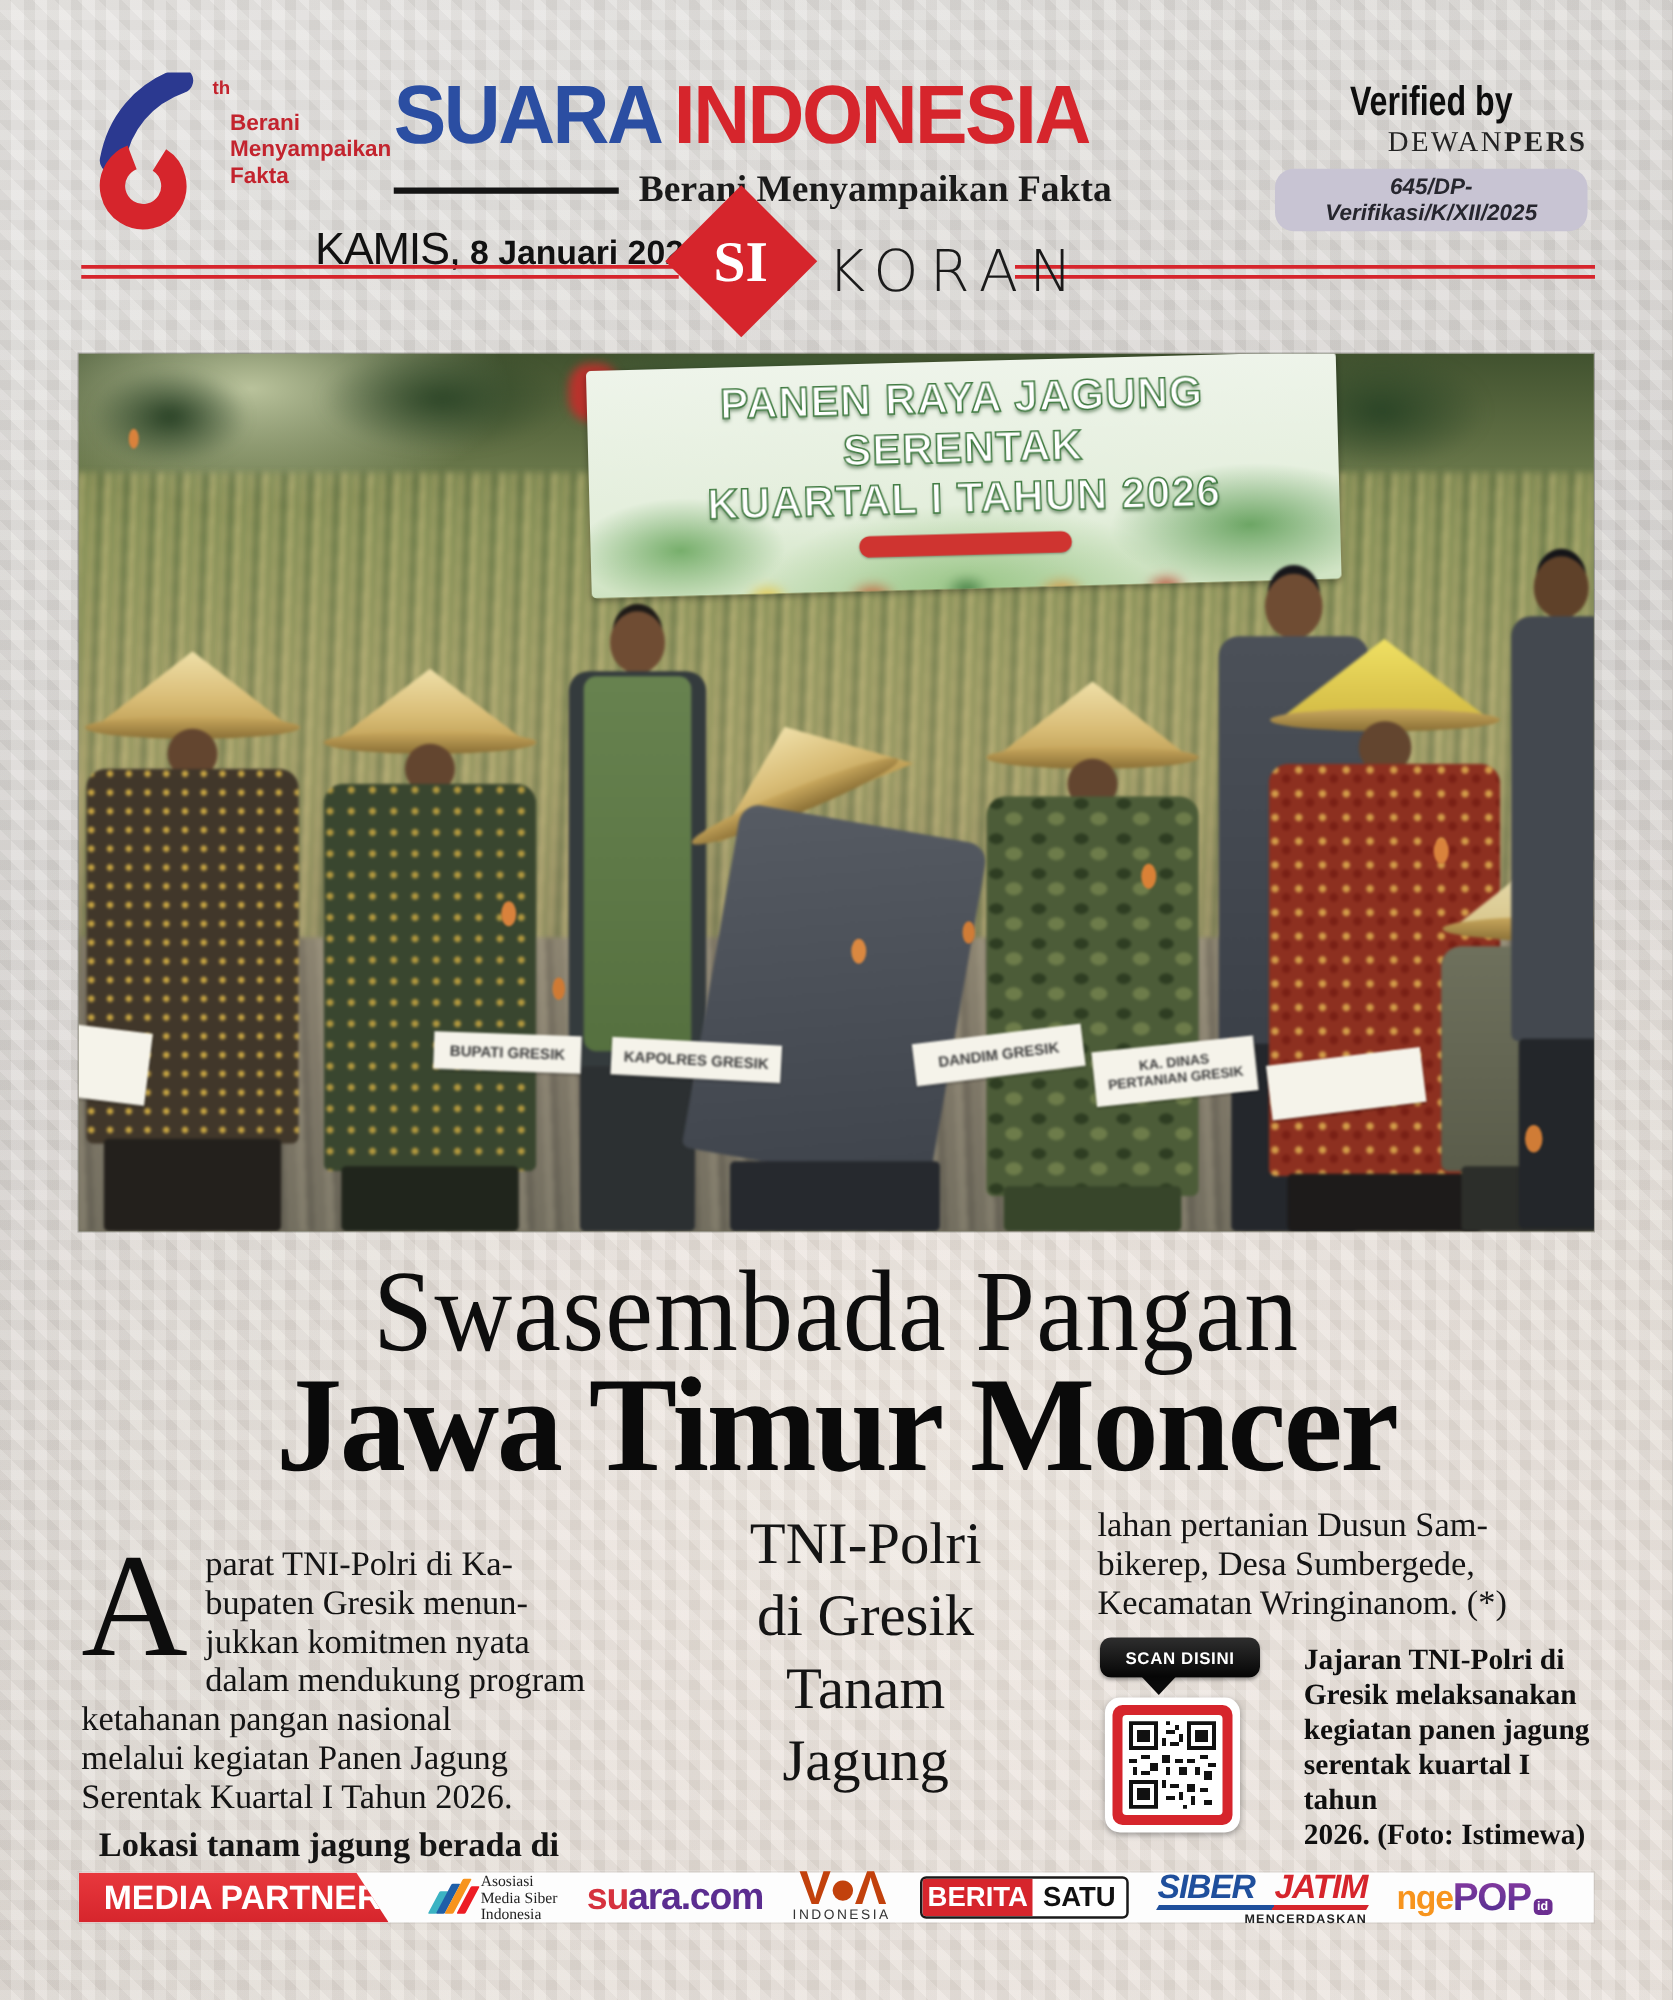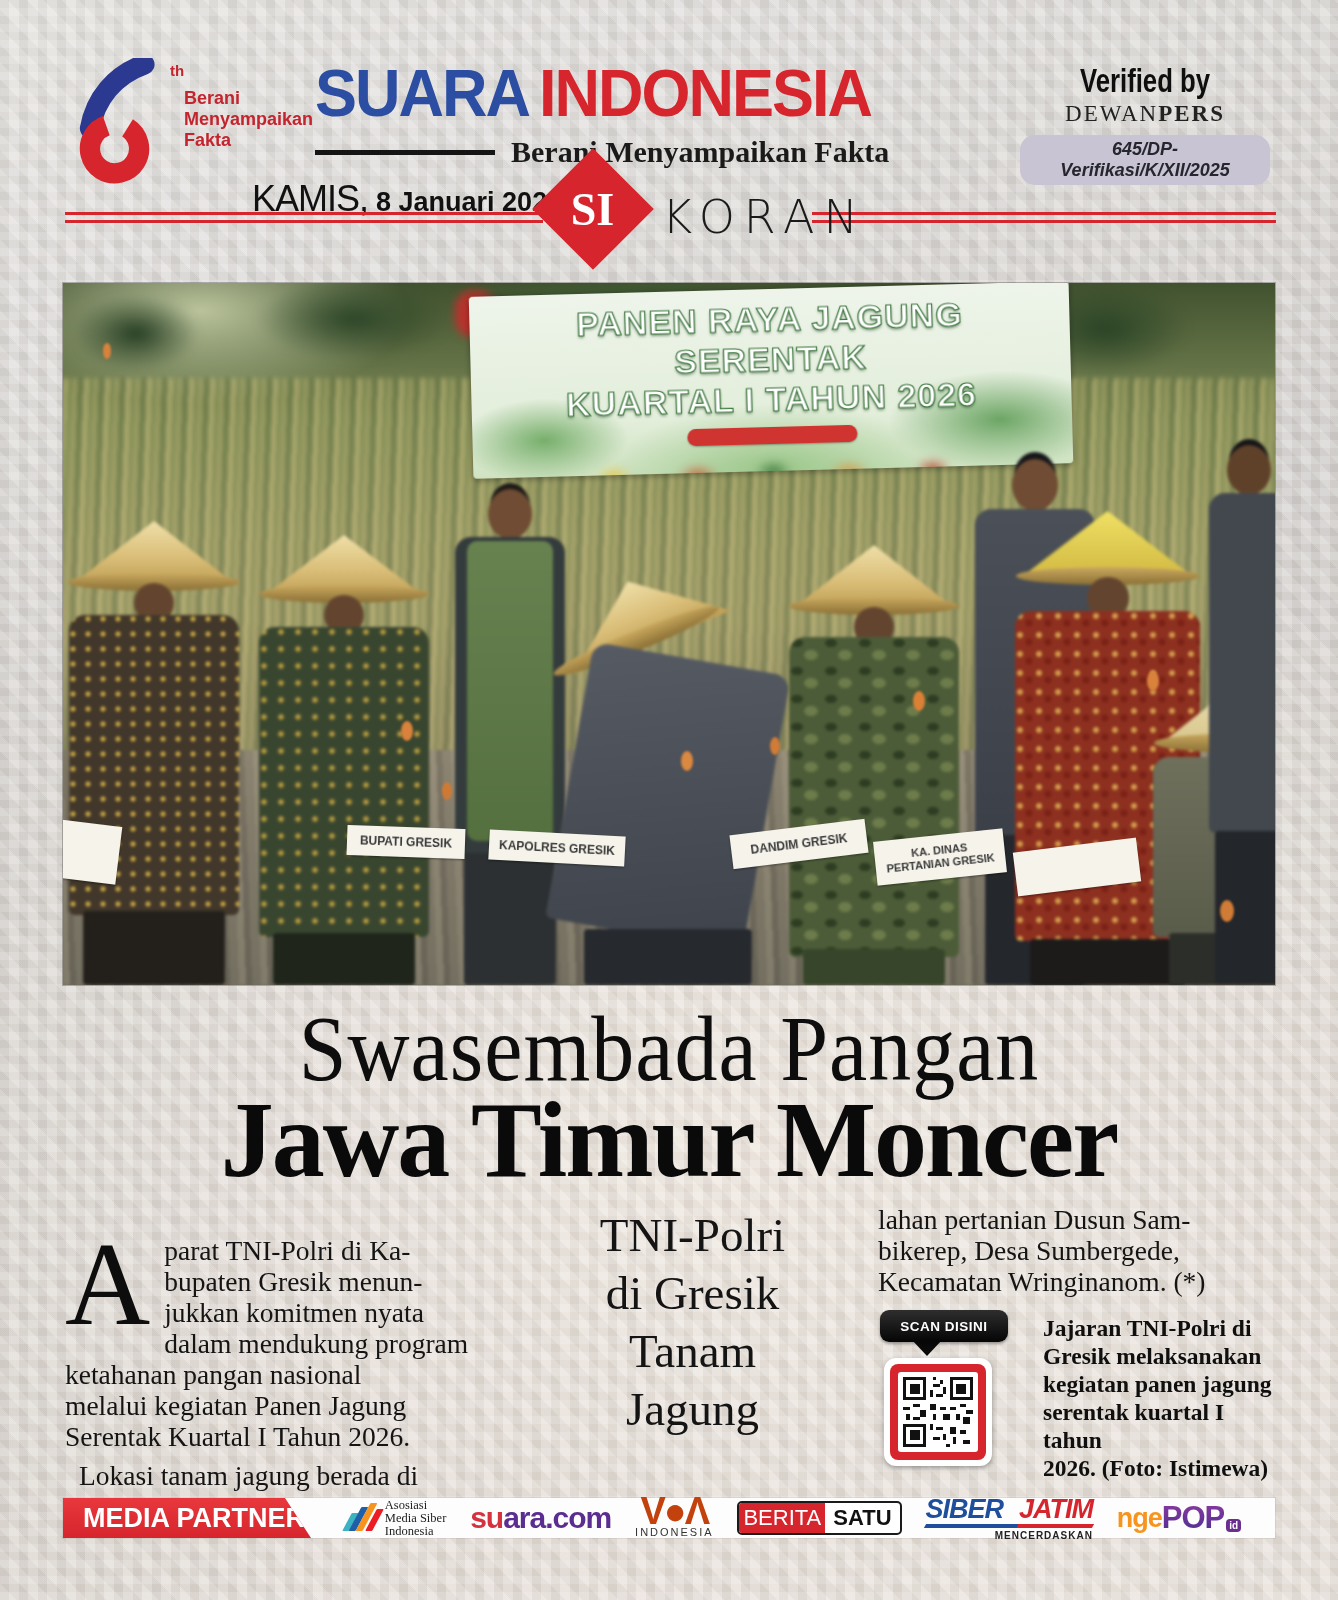--- a/index.html
+++ b/index.html
@@ -23,21 +23,21 @@
   .masthead{left:315px;top:60px;width:680px;}
   .masthead .title{font-weight:800;font-size:63px;letter-spacing:-2px;line-height:1;transform:scaleY(1.05);transform-origin:top left;white-space:nowrap;}
   .masthead .t-blue{color:#2b4ea2;}
   .masthead .t-red{color:#d6252c;margin-left:10px;}
   .masthead .sub-row{display:flex;align-items:center;margin-top:12px;}
   .masthead .rule{flex:0 0 180px;height:5px;background:#151515;margin-right:16px;}
   .masthead .slogan{font-family:"Liberation Serif",serif;font-weight:700;font-size:30px;color:#1a1a1a;white-space:nowrap;}
 
   .verified{left:1020px;top:64px;width:250px;text-align:center;}
   .verified .v1{font-weight:800;font-size:33px;line-height:1;transform:scaleX(.78);transform-origin:center;color:#0e0e0e;}
-  .verified .v2{font-family:"Liberation Serif",serif;font-size:23px;margin-top:4px;color:#222;letter-spacing:2px;}
+  .verified .v2{font-family:"Liberation Serif",serif;font-size:23px;margin-top:4px;color:#222;letter-spacing:2px;text-align:right;}
   .verified .v2 b{font-weight:700;}
   .verified .badge{display:inline-block;margin-top:8px;background:#c8c4d3;border-radius:15px;padding:4px 12px;
     font-style:italic;font-weight:700;font-size:18px;color:#26262e;}
 
   .dateline{left:252px;top:178px;white-space:nowrap;}
   .dateline .day{font-weight:400;font-size:36px;letter-spacing:-1px;}
   .dateline .date{font-weight:700;font-size:27px;margin-left:8px;}
 
   .redline{height:2px;border-top:3px solid #d6252c;border-bottom:3px solid #d6252c;padding-top:3px;background:transparent;}
   .rl-left{left:65px;top:212px;width:478px;}
@@ -108,21 +108,21 @@
   .kicker{left:0;top:1002px;width:100%;text-align:center;font-family:"Liberation Serif",serif;font-weight:500;
     font-size:86px;line-height:1;color:#0d0d0d;transform:scaleY(1.08);transform-origin:top center;letter-spacing:1px;}
   .mainhead{left:0;top:1086px;width:100%;text-align:center;font-family:"Liberation Serif",serif;font-weight:800;
     font-size:106px;line-height:1;color:#0a0a0a;transform:scaleY(1.02);transform-origin:top center;letter-spacing:-2px;}
 
   
   .col{font-family:"Liberation Serif",serif;color:#141414;}
   .col1{left:65px;top:1204px;width:470px;font-size:27.5px;line-height:31px;white-space:pre-line;}
   .dropcap{float:left;font-family:"Liberation Serif",serif;font-weight:500;font-size:118px;line-height:92px;
     margin:4px 14px 0 0;color:#0d0d0d;}
-  .col1 .p2{margin-top:8px;text-indent:14px;}
+  .col1 .p2{margin-top:8px;text-indent:14px;font-weight:bold;}
   .col2{left:520px;top:1206px;width:345px;text-align:center;font-size:47px;line-height:58px;white-space:pre-line;}
   .col3{left:878px;top:1204px;width:400px;font-size:27.5px;line-height:31px;white-space:pre-line;}
   .media-row{position:absolute;left:878px;top:1310px;width:400px;display:flex;gap:20px;}
   .qr-col{width:145px;position:relative;}
   .scan-tab{position:relative;width:128px;height:32px;margin-left:2px;border-radius:9px;
     background:linear-gradient(180deg,#2e2e2e,#050505);display:flex;align-items:center;justify-content:center;
     color:#fff;font-weight:700;font-size:13.5px;letter-spacing:.5px;box-shadow:0 2px 3px rgba(0,0,0,.35);}
   .scan-ptr{width:0;height:0;margin:-2px 0 0 34px;border-left:15px solid transparent;border-right:15px solid transparent;border-top:16px solid #0a0a0a;}
   .qr-frame{width:108px;height:108px;margin:2px 0 0 6px;background:#fff;border-radius:12px;box-shadow:0 2px 5px rgba(0,0,0,.35);
     display:flex;align-items:center;justify-content:center;}
@@ -141,21 +141,21 @@
   .amsi-icon{width:34px;height:30px;position:relative;}
   .amsi-icon i{position:absolute;bottom:2px;width:7px;border-radius:1px;transform:skewX(-28deg);}
   .amsi-text{font-family:"Liberation Serif",serif;font-size:12.5px;line-height:13px;color:#222;white-space:pre-line;}
   .suara{font-weight:800;font-size:30px;letter-spacing:-1px;}
   .suara .su{color:#d6323e;}
   .suara .rest{color:#5b2d90;}
   .voa{text-align:center;}
   .voa .mark{font-weight:700;font-size:38px;line-height:26px;color:#c2410c;letter-spacing:-2px;}
   .voa .sub{font-size:11px;letter-spacing:2px;color:#333;margin-top:2px;}
   .bsatu{display:flex;border:2px solid #1a1a1a;border-radius:5px;overflow:hidden;background:#fff;}
-  .bsatu .b1{background:#d6252c;color:#fff;font-weight:400;font-size:22px;padding:2px 4px;}
+  .bsatu .b1{background:#d6252c;color:#fff;font-weight:700;font-size:22px;padding:2px 4px;}
   .bsatu .b2{color:#111;font-weight:800;font-size:22px;padding:2px 8px;}
   .sjatim{text-align:center;}
   .sjatim .row{font-style:italic;font-weight:800;font-size:27px;line-height:26px;letter-spacing:-1px;}
   .sjatim .s1{color:#1f4f9c;}
   .sjatim .s2{color:#d6252c;margin-left:16px;}
   .sjatim .stripe{height:4px;margin-top:2px;background:linear-gradient(90deg,#1f4f9c 0 55%,#d6252c 55% 100%);transform:skewX(-30deg);}
   .sjatim .sub{font-size:10px;font-weight:700;letter-spacing:1px;color:#222;text-align:right;margin-top:2px;}
   .ngepop{display:flex;align-items:center;font-weight:800;}
   .ngepop .nge{color:#f7941d;font-size:27px;letter-spacing:-1px;}
   .ngepop .pop{color:#6b2d90;font-size:31px;letter-spacing:-1px;background:linear-gradient(180deg,#8b3aa0,#4b2e90);-webkit-background-clip:text;background-clip:text;-webkit-text-fill-color:transparent;}

